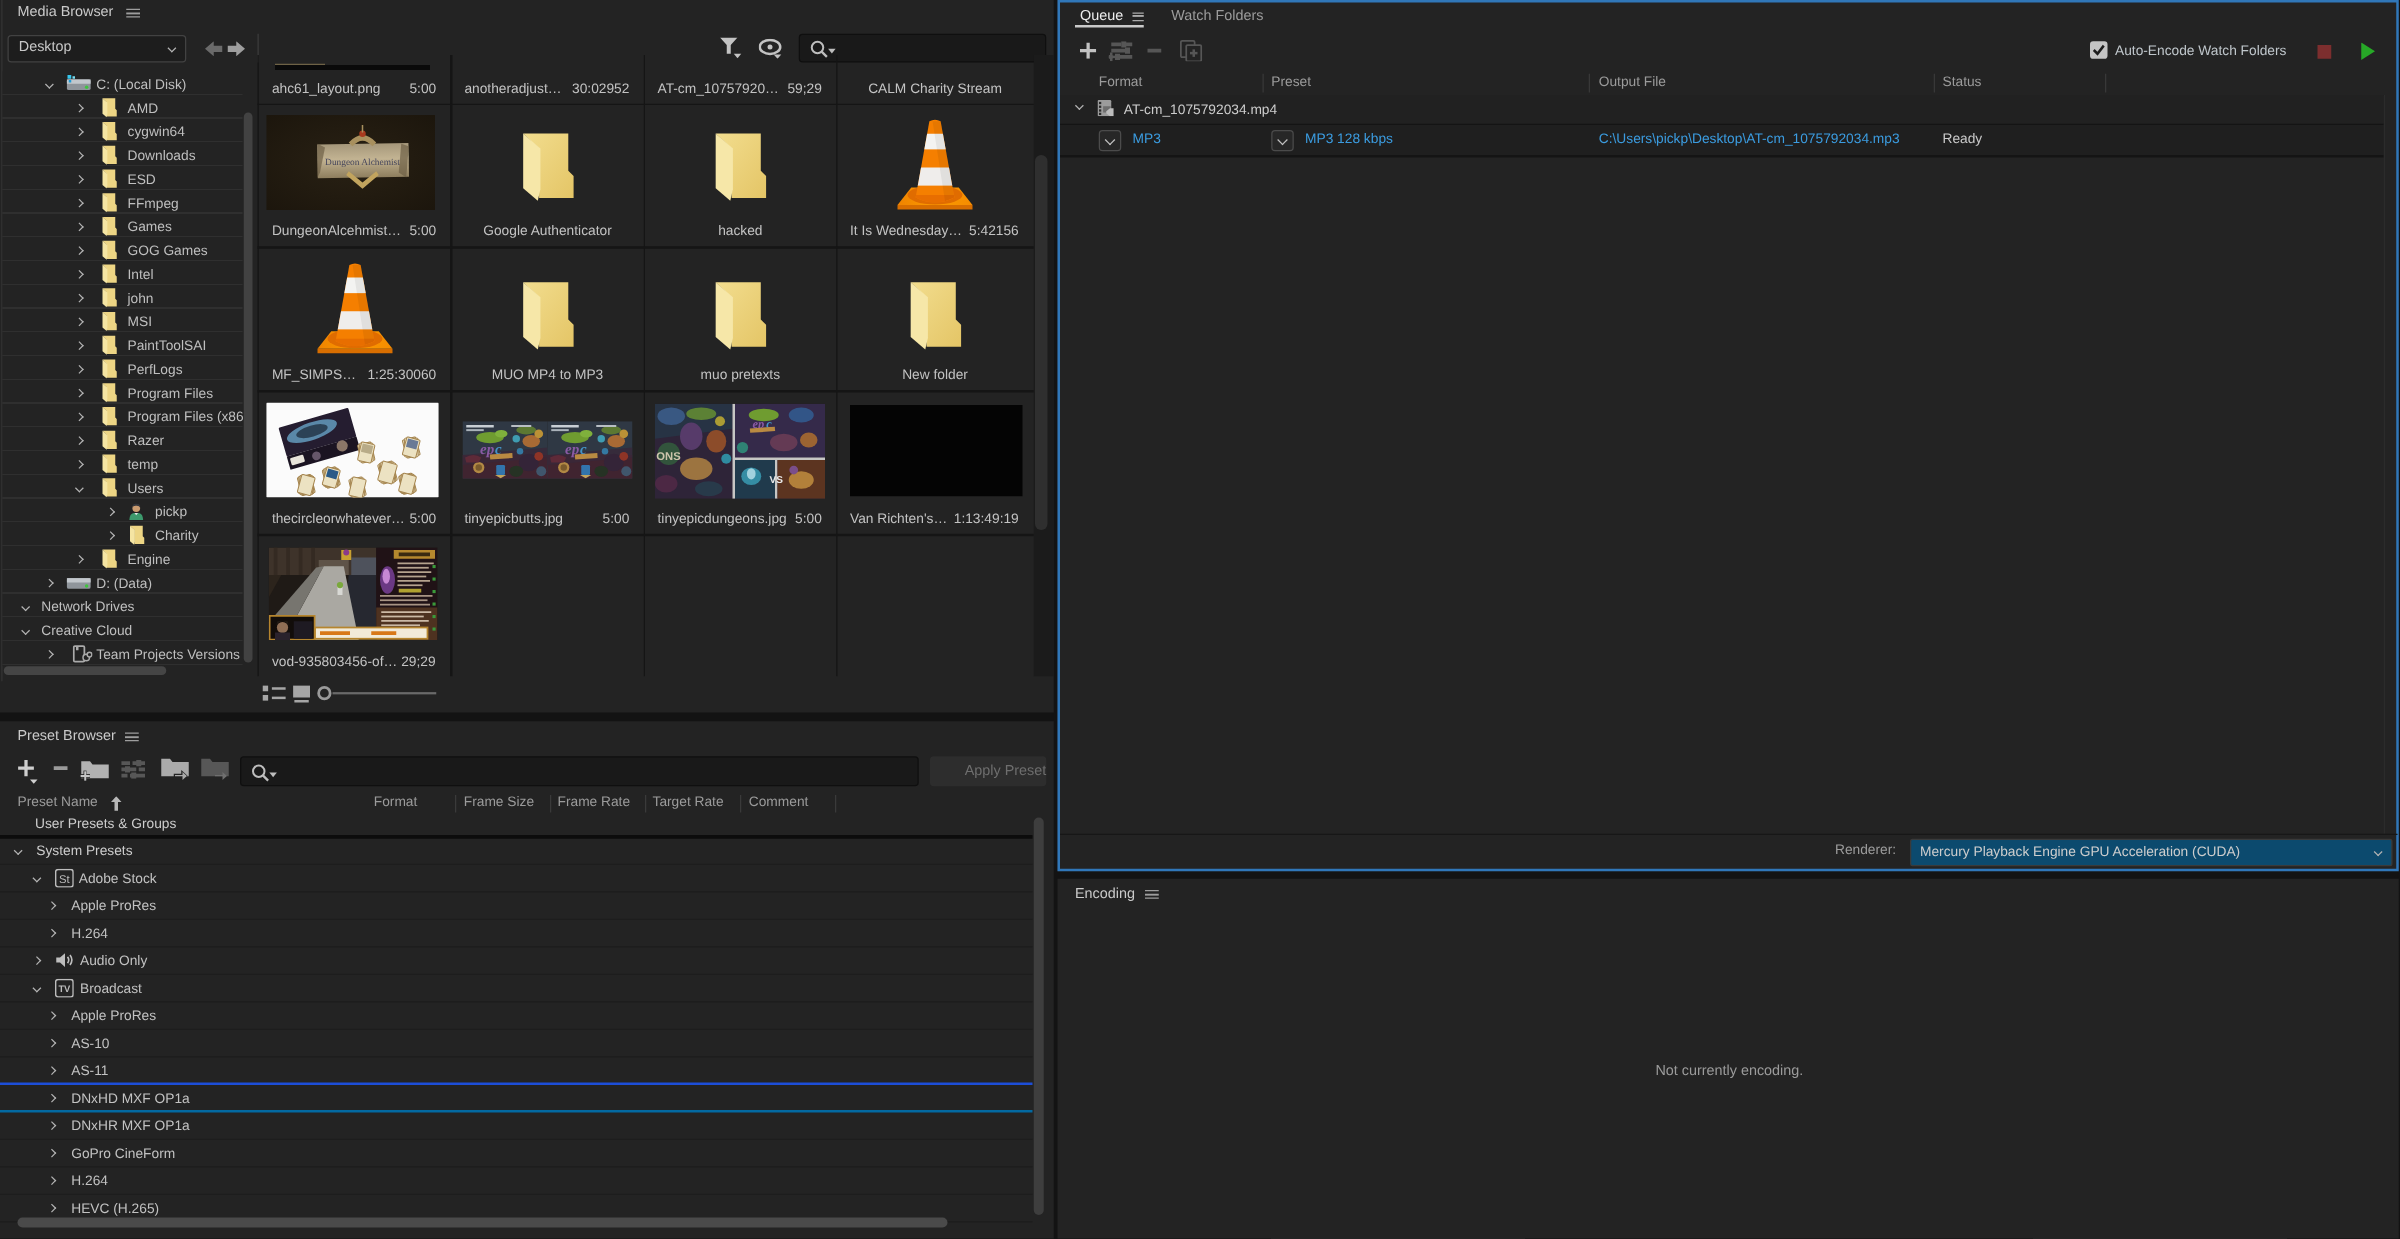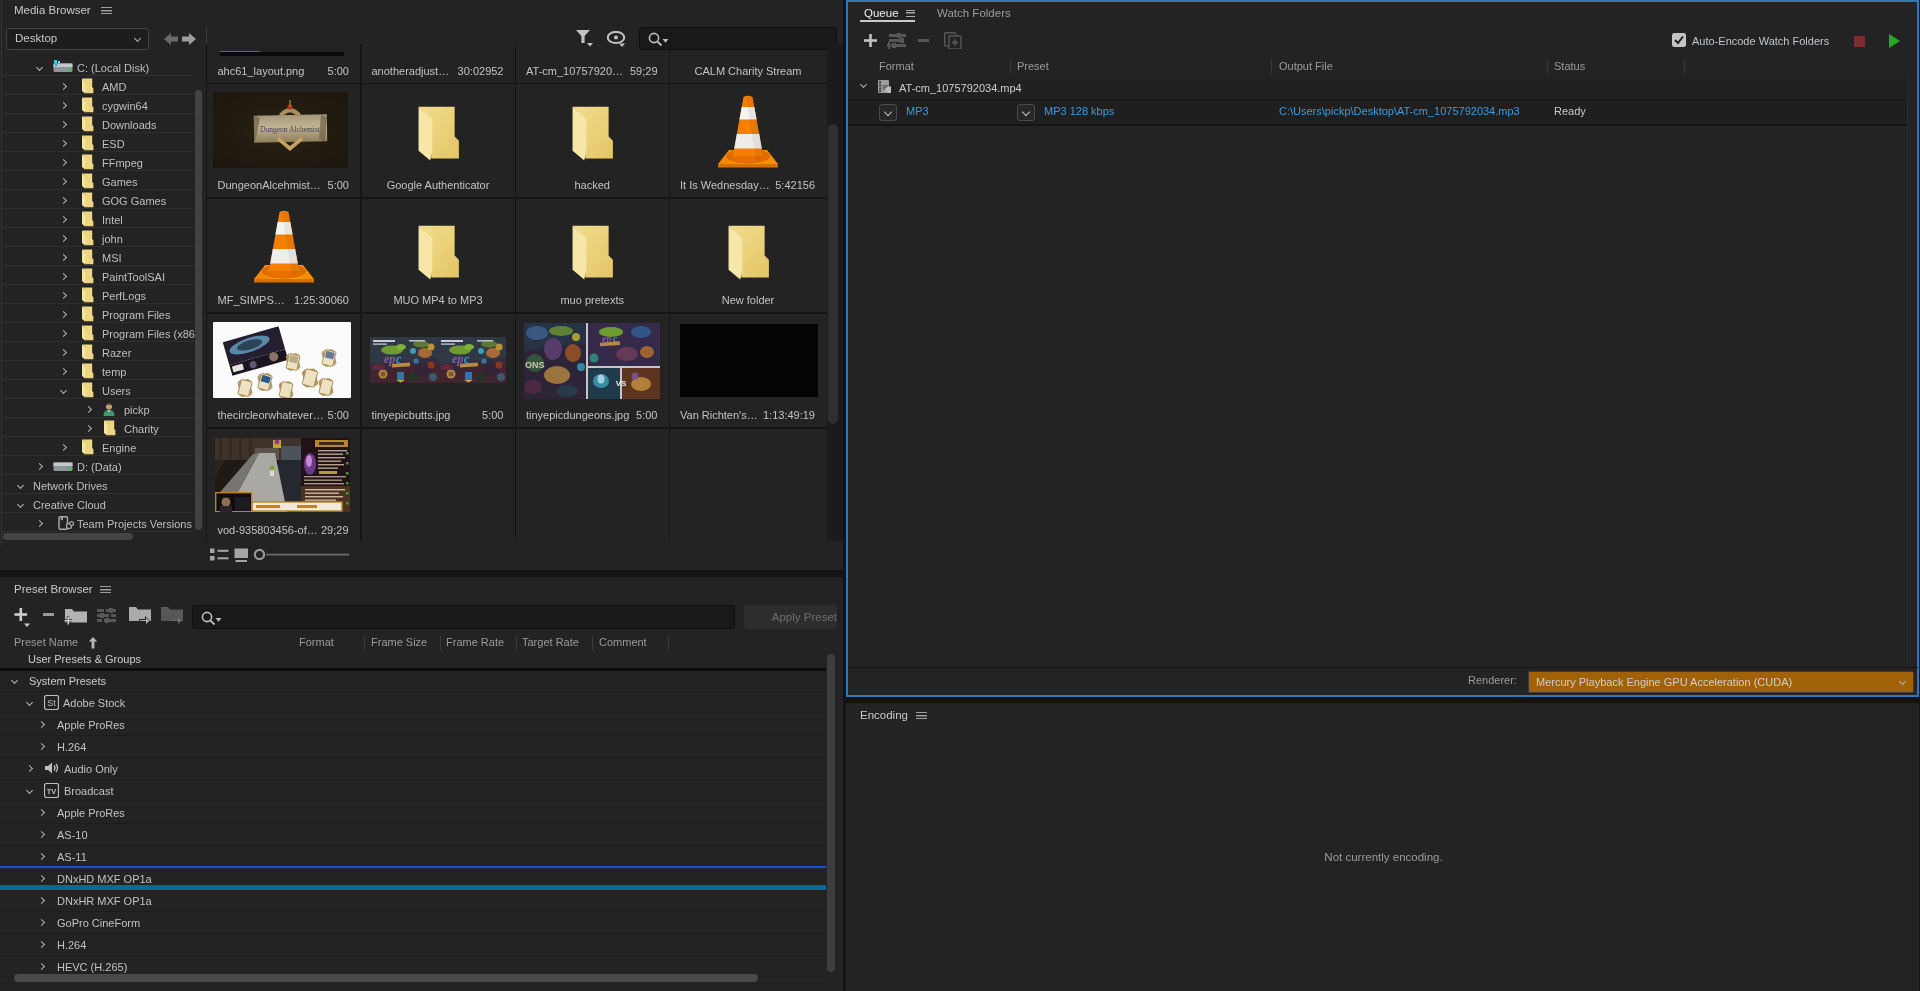--- a/index.html
+++ b/index.html
@@ -810,21 +810,21 @@
         <span class="lb" style="left:57px;color:#c2c2c2">Apple ProRes</span>
       </div>
 <div class="prow" style="left:0;top:176px;width:826px;border-bottom:1px solid #1d1d1d">
         <span class="cr" style="left:39px;top:8px"></span>
         <span class="lb" style="left:57px;color:#c2c2c2">AS-10</span>
       </div>
 <div class="prow" style="left:0;top:198px;width:826px;border-bottom:2px solid #1d4ed8">
         <span class="cr" style="left:39px;top:8px"></span>
         <span class="lb" style="left:57px;color:#c2c2c2">AS-11</span>
       </div>
-<div class="prow" style="left:0;top:220px;width:826px;border-bottom:5px solid #0369a1">
+<div class="prow" style="left:0;top:220px;width:826px;border-bottom:2px solid #0369a1">
         <span class="cr" style="left:39px;top:8px"></span>
         <span class="lb" style="left:57px;color:#c2c2c2">DNxHD MXF OP1a</span>
       </div>
 <div class="prow" style="left:0;top:242px;width:826px;border-bottom:1px solid #1d1d1d">
         <span class="cr" style="left:39px;top:8px"></span>
         <span class="lb" style="left:57px;color:#c2c2c2">DNxHR MXF OP1a</span>
       </div>
 <div class="prow" style="left:0;top:264px;width:826px;border-bottom:1px solid #1d1d1d">
         <span class="cr" style="left:39px;top:8px"></span>
         <span class="lb" style="left:57px;color:#c2c2c2">GoPro CineForm</span>
@@ -912,21 +912,21 @@
       </svg>
   </div>
   <div class="abs" style="left:844px;top:32.5px;color:#bfc6cb;font-size:11px">Auto-Encode Watch Folders</div>
   <div class="abs" style="left:1006px;top:34px;width:11px;height:11px;background:#7c2e2e"></div>
   <svg class="abs" style="left:1040px;top:32px" width="13" height="14">
       <path d="M1 0 L12 7 L1 14 Z" fill="#27a827"></path>
     </svg>
 
   <div class="abs" style="left:0;top:665px;width:1070px;height:1px;background:#171717"></div>
   <div class="abs" style="left:620px;top:672px;color:#9c9c9c;font-size:11px">Renderer:</div>
-  <div class="abs" style="left:680px;top:669px;width:386px;height:22px;background:#a16207;border:1px solid #3a3a3a;border-radius:2px">
+  <div class="abs" style="left:680px;top:669px;width:386px;height:22px;background:#0c4a6e;border:1px solid #3a3a3a;border-radius:2px">
     <span class="abs" style="left:7px;top:4px;color:#cdcdcd;white-space:nowrap;font-size:11px">Mercury Playback Engine GPU Acceleration (CUDA)</span>
     <span class="cd" style="left:371px;top:7px"></span>
   </div>
 </div>
 
 <div class="panel" id="ep" style="left:846px;top:703px;width:1073px;height:288px">
   <div class="ptitle" style="left:14px;top:6px">Encoding</div>
   <div class="hamb" style="left:70px;top:9px"></div>
   <div class="abs" style="left:0;top:148px;width:1075px;text-align:center;color:#9b9b9b;font-size:11.5px">Not currently encoding.</div>
 </div>

